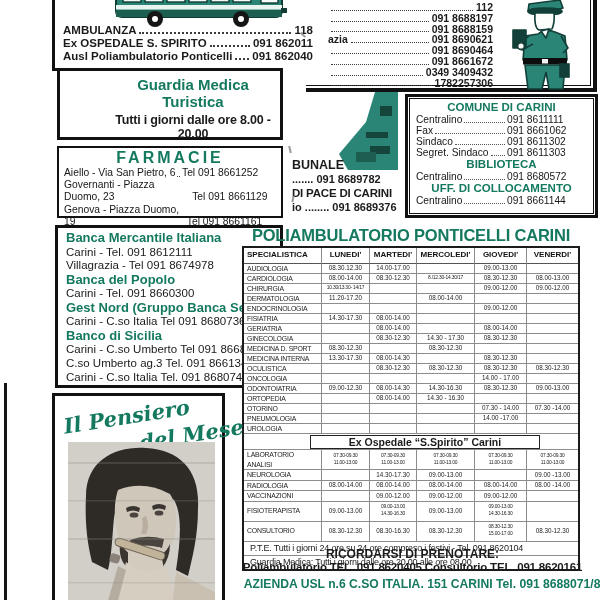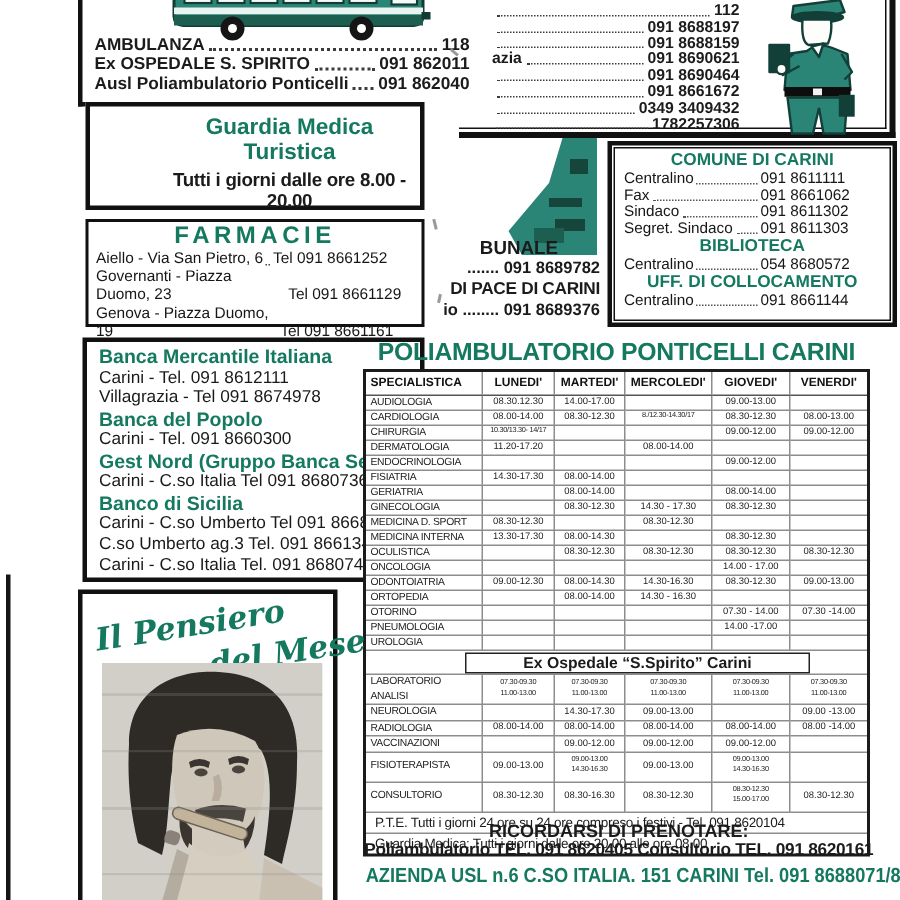--- a/index.html
+++ b/index.html
@@ -28,21 +28,21 @@
   .farm-row .lead{flex:1;margin:0 2px 2px 2px;border-bottom:1.5px dotted #444;}
   .farm-row .gap{flex:1;}
   .farm-row .tel{white-space:nowrap;width:94px;text-align:left;}
   
   #police-box{left:306px;top:-4px;width:291px;height:96px;border-right:4px solid #111;border-bottom:4px solid #111;box-sizing:border-box;}
   #police-inner{position:absolute;left:0;top:0;right:2px;bottom:2px;border-right:1px solid #111;border-bottom:1px solid #111;}
   #police-rows{position:absolute;left:22px;top:6px;width:165px;font-size:10.5px;line-height:10.8px;}
   #police-rows .ph-row .lead{border-bottom:1.5px dotted #3c3c3c;margin-bottom:2px;}
   #officer{position:absolute;right:8px;top:2px;}
   
-  #trib{left:292px;top:158px;width:108px;text-align:right;font-weight:700;line-height:14px;}
+  #trib{left:292px;top:158px;width:108px;font-weight:700;line-height:14px;}
   #trib .l1{font-size:12.5px;padding-right:28px;}
   #trib .l2{font-size:11px;}
   #trib .l3{font-size:11.5px;letter-spacing:-.2px;}
   #trib .l4{font-size:11px;}
   
   #com-box{left:405px;top:94px;width:193px;height:124px;border:3px solid #111;box-sizing:border-box;background:#fff;}
   #com-in{position:absolute;inset:1px;border:1px solid #111;padding:2px 6px 0 6px;box-sizing:border-box;}
   .com-head{text-align:center;font-weight:700;font-size:11.5px;line-height:13px;}
   .com-row{display:flex;align-items:flex-end;font-size:10.2px;font-weight:400;line-height:11px;color:#161616;}
   .com-row .lead{flex:1;margin:0 2px 2px 2px;border-bottom:1.5px dotted #555;}
@@ -255,21 +255,21 @@
         </div>
         <div class="com-row">
           <span class="lbl">Segret.  Sindaco</span>
           <span class="lead"></span>
           <span class="num">091 8611303</span>
         </div>
         <div class="com-head grn">BIBLIOTECA</div>
         <div class="com-row">
           <span class="lbl">Centralino</span>
           <span class="lead"></span>
-          <span class="num">054 8680572</span>
+          <span class="num">091 8680572</span>
         </div>
         <div class="com-head grn">UFF. DI COLLOCAMENTO</div>
         <div class="com-row">
           <span class="lbl">Centralino</span>
           <span class="lead"></span>
           <span class="num">091 8661144</span>
         </div>
       </div>
   </div>
 

